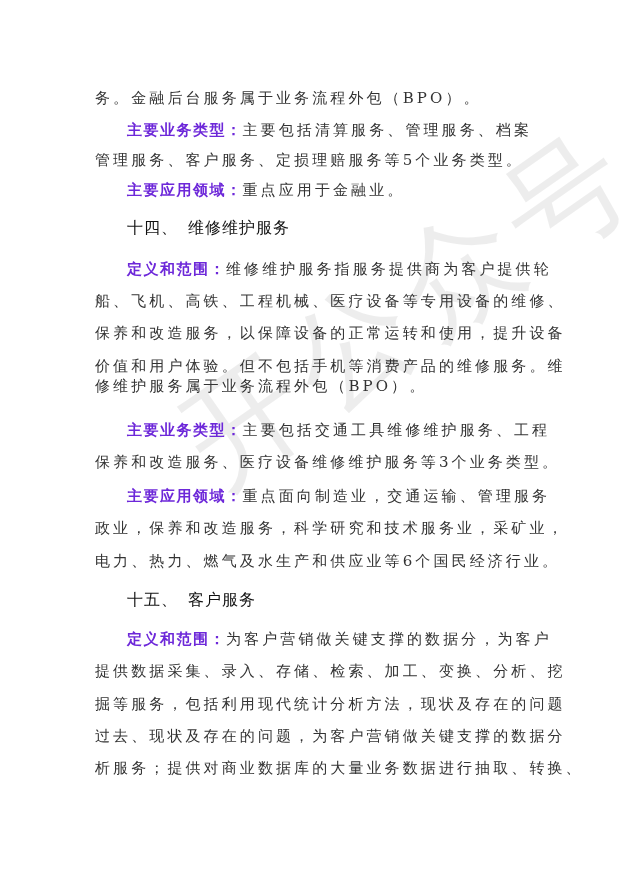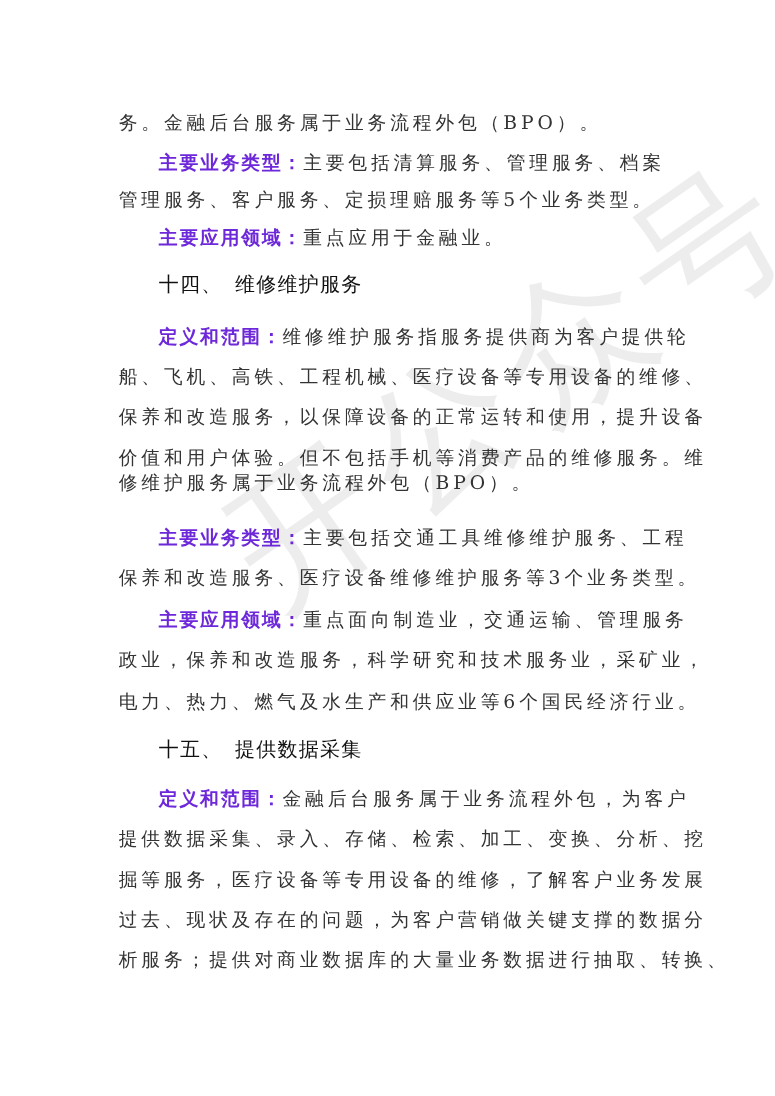--- a/index.html
+++ b/index.html
@@ -49,21 +49,21 @@
   <span class="bold">主要业务类型：</span><span>主要包括交通工具维修维护服务、工程</span>
 </div>
 <div class="line" style="top:452px">保养和改造服务、医疗设备维修维护服务等3个业务类型。</div>
 <div class="line indent" style="top:486px">
   <span class="bold">主要应用领域：</span><span>重点面向制造业，交通运输、管理服务</span>
 </div>
 <div class="line" style="top:518px">政业，保养和改造服务，科学研究和技术服务业，采矿业，</div>
 <div class="line" style="top:551px">电力、热力、燃气及水生产和供应业等6个国民经济行业。</div>
 
 <div class="heading" style="top:590px">
-  <span class="num">十五、</span><span>提供数据采集</span>
+  <span class="num">十五、</span><span>客户服务</span>
 </div>
 <div class="line indent" style="top:629px">
-  <span class="bold">定义和范围：</span><span>金融后台服务属于业务流程外包，为客户</span>
+  <span class="bold">定义和范围：</span><span>为客户营销做关键支撑的数据分，为客户</span>
 </div>
 <div class="line" style="top:661px">提供数据采集、录入、存储、检索、加工、变换、分析、挖</div>
-<div class="line" style="top:694px">掘等服务，医疗设备等专用设备的维修，了解客户业务发展</div>
+<div class="line" style="top:694px">掘等服务，包括利用现代统计分析方法，现状及存在的问题</div>
 <div class="line" style="top:726px">过去、现状及存在的问题，为客户营销做关键支撑的数据分</div>
 <div class="line" style="top:758px">析服务；提供对商业数据库的大量业务数据进行抽取、转换、</div>
 
 </body></html>

